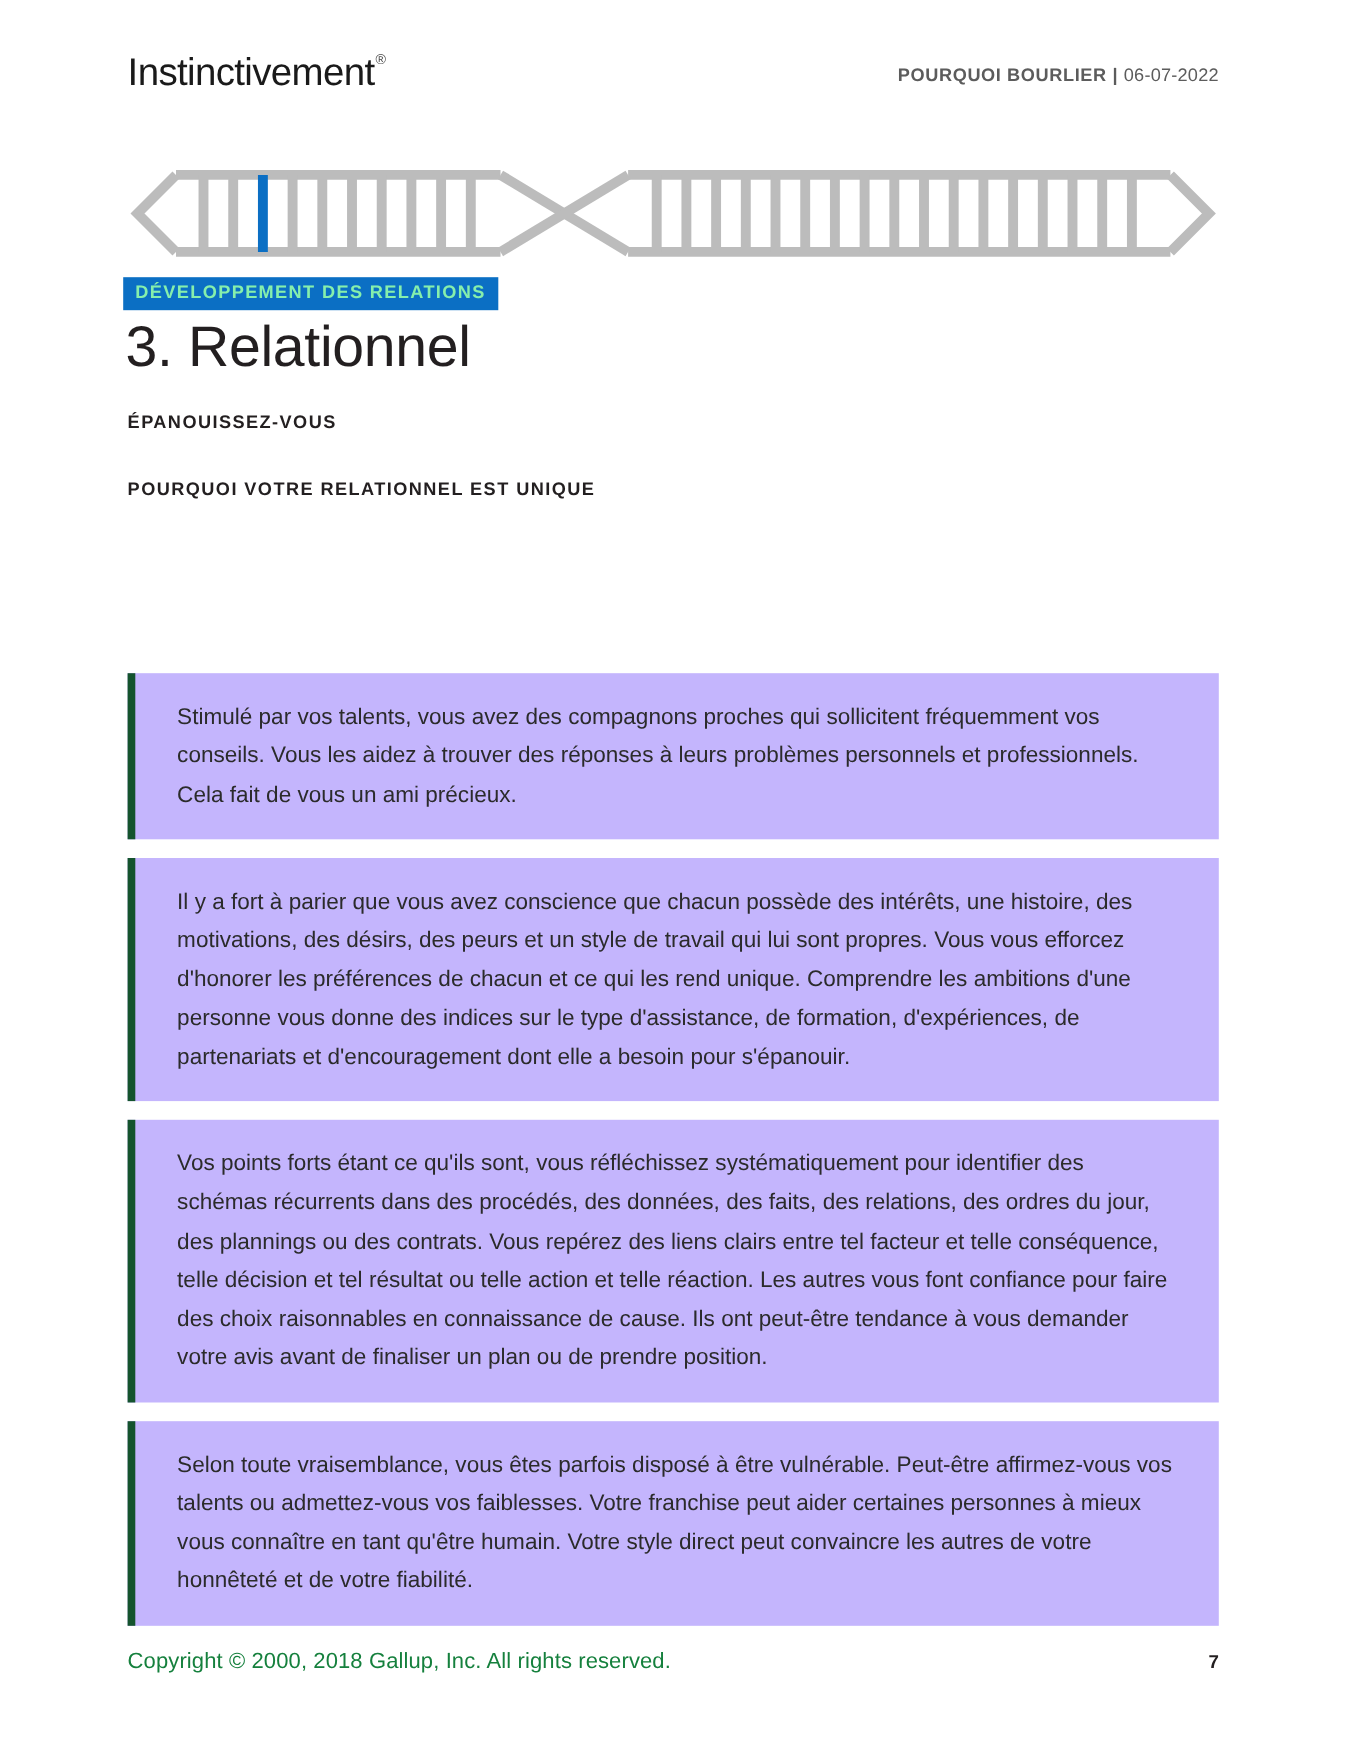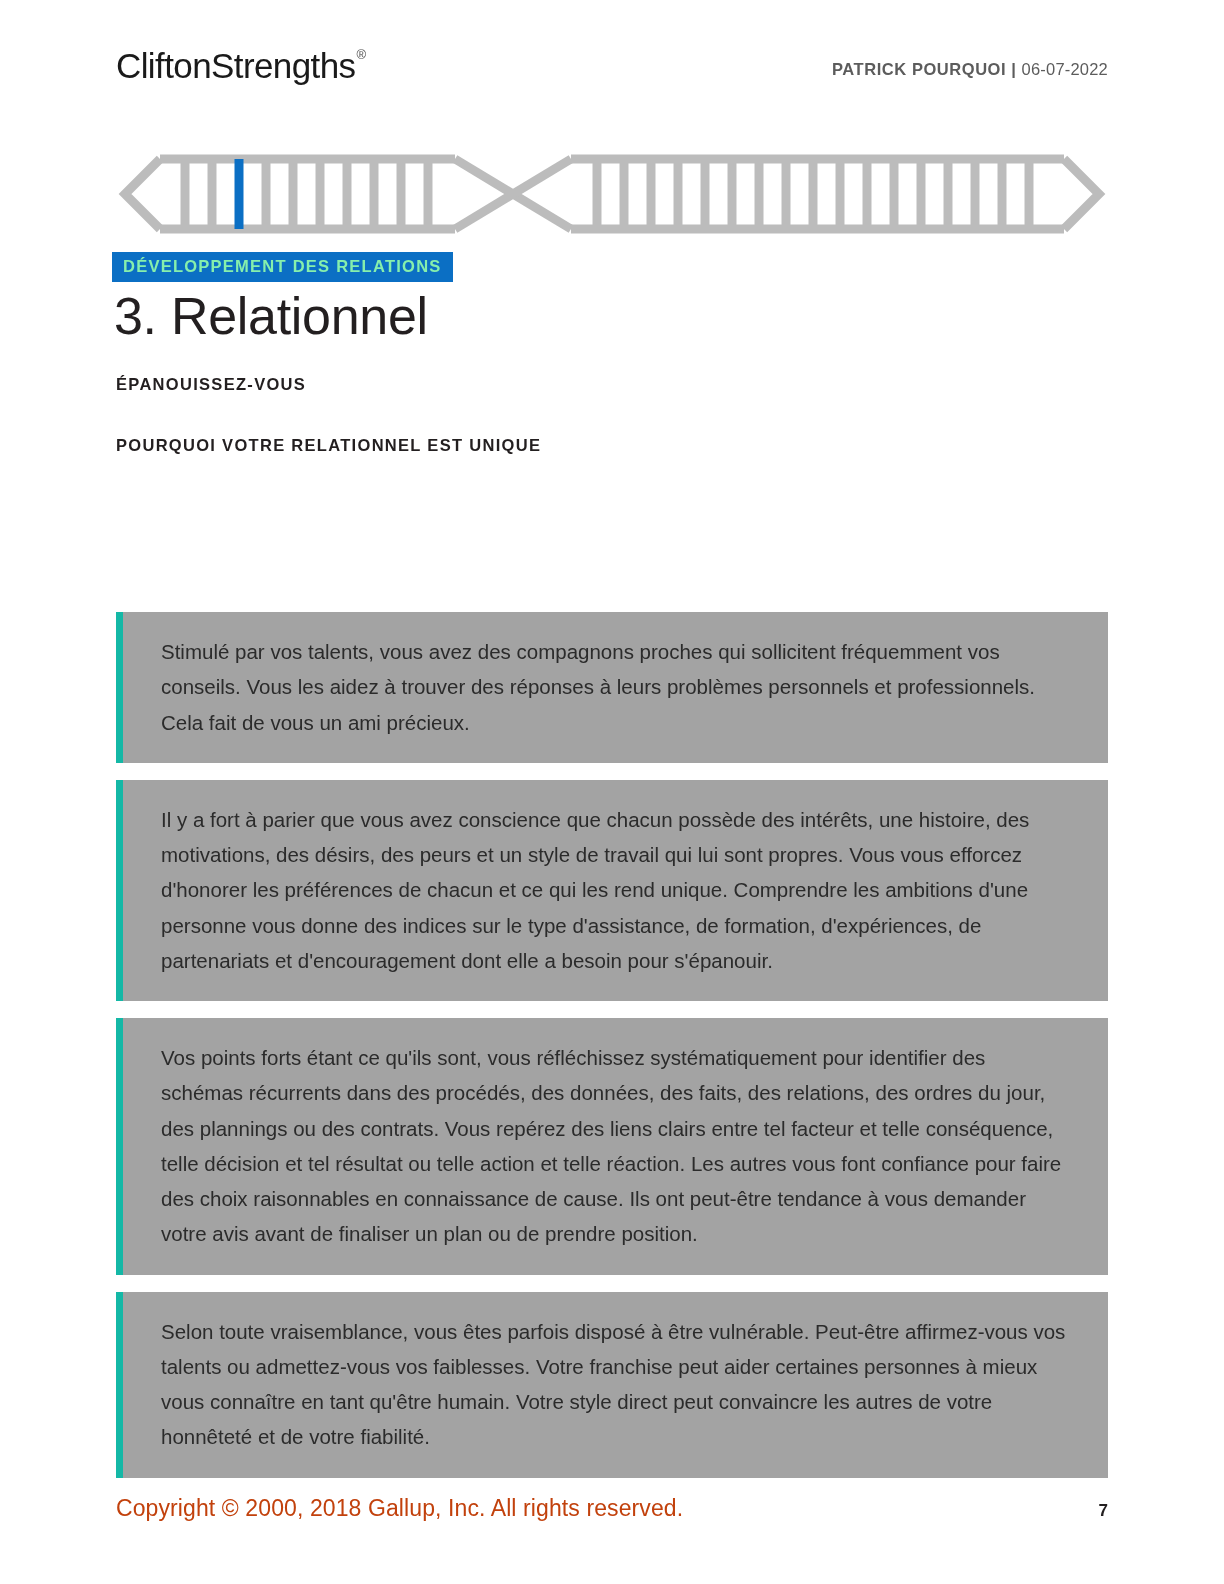--- a/index.html
+++ b/index.html
@@ -141,22 +141,22 @@
   }
 
   
   .callouts {
     position: absolute;
     left: 116px;
     top: 612px;
     width: 992px;
   }
   .callout {
-    background: #a3a3a3;
-    border-left: 7px solid #14b8a6;
+    background: #c4b5fd;
+    border-left: 7px solid #14532d;
     padding: 22px 40px 23px 38px;
     margin-bottom: 17px;
     box-sizing: border-box;
   }
   .callout p {
     margin: 0;
     font-size: 20.5px;
     line-height: 1.72;
     color: #2b2b2b;
   }
@@ -165,39 +165,39 @@
   .footer {
     position: absolute;
     left: 116px;
     right: 116px;
     bottom: 62px;
     display: flex;
     align-items: baseline;
     justify-content: space-between;
   }
   .copyright {
-    font-size: 23px;
-    color: #c2410c;
+    font-size: 20px;
+    color: #15803d;
     letter-spacing: 0.1px;
   }
   .page-num {
     font-size: 17px;
     font-weight: bold;
     color: #231f20;
   }
 </style>
 </head>
 <body>
 
 <div class="page">
 
   <div class="header">
-    <div class="logo"><span>CliftonStrengths</span><span class="reg">®</span></div>
+    <div class="logo"><span>Instinctivement</span><span class="reg">®</span></div>
     <div class="header-meta">
-      <span class="name">PATRICK POURQUOI</span>
+      <span class="name">POURQUOI BOURLIER</span>
       <span class="sep">|</span>
       <span class="date">06-07-2022</span>
     </div>
   </div>
 
   <div class="dna-wrap">
     <svg width="992" height="88" viewBox="0 0 992 88" xmlns="http://www.w3.org/2000/svg" aria-hidden="true">
       <g fill="none" stroke="#bcbcbc" stroke-width="9">
 
         <polyline points="44,9 9,44 44,79"></polyline>

